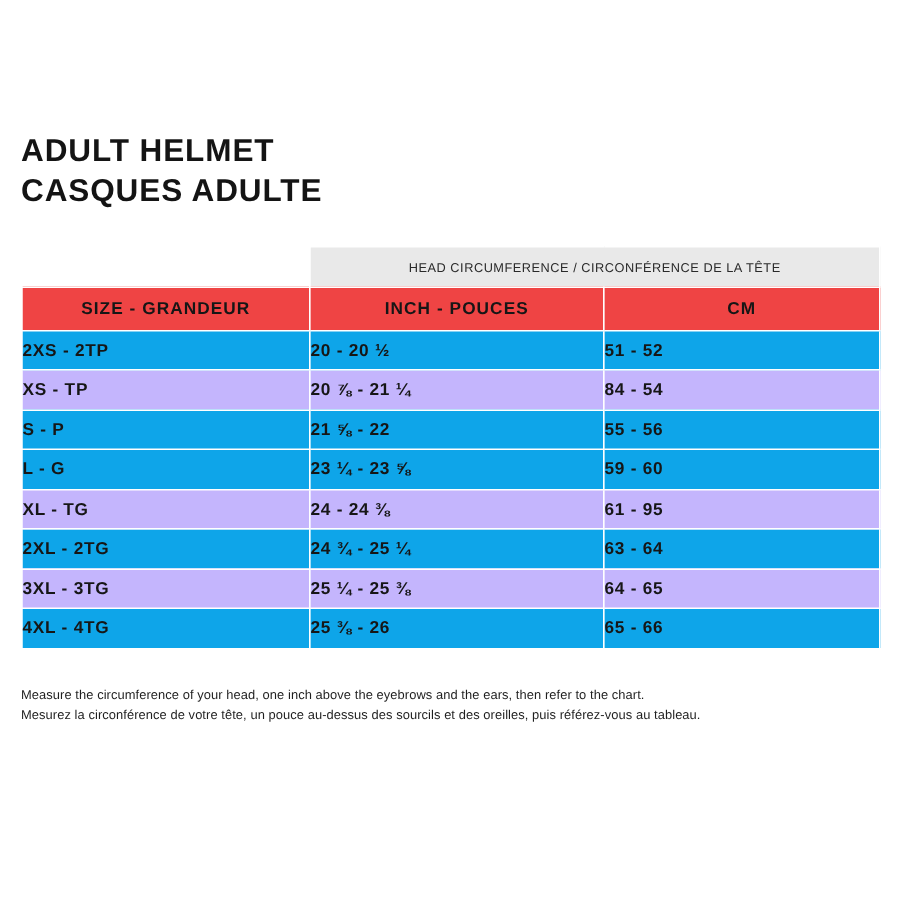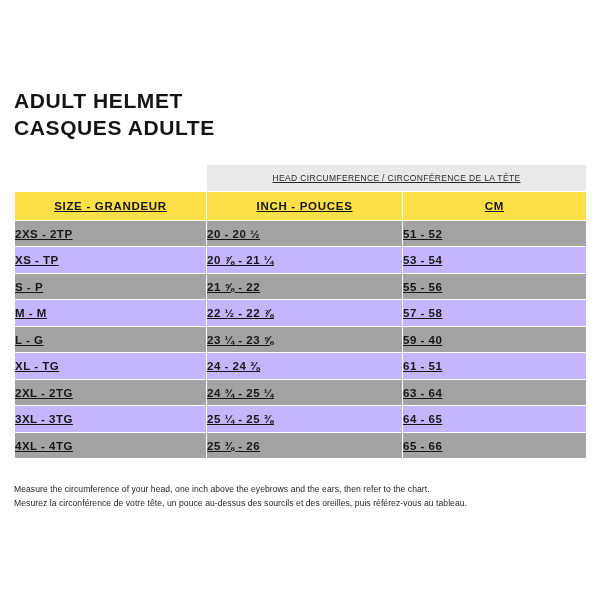--- a/index.html
+++ b/index.html
@@ -33,59 +33,58 @@
   }
   table.size-chart {
     border-collapse: collapse;
     width: 572px;
     table-layout: fixed;
   }
   table.size-chart td, table.size-chart th {
     border: 1px solid #ffffff;
     padding: 0;
     vertical-align: middle;
-    text-decoration: underline;
   }
   .col-size   { width: 192px; }
   .col-inch   { width: 196px; }
   .col-cm     { width: 184px; }
 
   .group-header-blank {
     background: #ffffff;
     border: none !important;
   }
   .group-header {
     background: #e9e9e9;
     font-size: 8.5px;
     letter-spacing: 0.35px;
     font-weight: normal;
     color: #2a2a2a;
     height: 26px;
     text-transform: uppercase;
   }
   .col-header {
-    background: #fde047;
+    background: #ef4444;
     font-size: 11.5px;
     font-weight: bold;
     letter-spacing: 0.7px;
     color: #161616;
     height: 28px;
     text-transform: uppercase;
   }
   .row-cell {
     height: 25.5px;
     font-size: 11.5px;
     font-weight: bold;
     letter-spacing: 0.5px;
     color: #161616;
   }
   .row-cell.value {
     font-weight: bold;
   }
-  tr.shade td { background: #a3a3a3; }
+  tr.shade td { background: #0ea5e9; }
   tr.plain td { background: #c4b5fd; }
   .note {
     margin-top: 24px;
     font-size: 8.6px;
     line-height: 1.55;
     color: #1f1f1f;
     letter-spacing: 0.05px;
   }
 </style>
 </head>
@@ -117,41 +116,36 @@
     </thead>
     <tbody>
       <tr class="shade">
         <td class="row-cell">2XS - 2TP</td>
         <td class="row-cell value">20 - 20 ½</td>
         <td class="row-cell value">51 - 52</td>
       </tr>
       <tr class="plain">
         <td class="row-cell">XS - TP</td>
         <td class="row-cell value">20 ⅞ - 21 ¼</td>
-        <td class="row-cell value">53 - 54</td>
+        <td class="row-cell value">84 - 54</td>
       </tr>
       <tr class="shade">
         <td class="row-cell">S - P</td>
         <td class="row-cell value">21 ⅝ - 22</td>
         <td class="row-cell value">55 - 56</td>
       </tr>
-      <tr class="plain">
-        <td class="row-cell">M - M</td>
-        <td class="row-cell value">22 ½ - 22 ⅞</td>
-        <td class="row-cell value">57 - 58</td>
-      </tr>
       <tr class="shade">
         <td class="row-cell">L - G</td>
         <td class="row-cell value">23 ¼ - 23 ⅝</td>
-        <td class="row-cell value">59 - 40</td>
+        <td class="row-cell value">59 - 60</td>
       </tr>
       <tr class="plain">
         <td class="row-cell">XL - TG</td>
         <td class="row-cell value">24 - 24 ⅜</td>
-        <td class="row-cell value">61 - 51</td>
+        <td class="row-cell value">61 - 95</td>
       </tr>
       <tr class="shade">
         <td class="row-cell">2XL - 2TG</td>
         <td class="row-cell value">24 ¾ - 25 ¼</td>
         <td class="row-cell value">63 - 64</td>
       </tr>
       <tr class="plain">
         <td class="row-cell">3XL - 3TG</td>
         <td class="row-cell value">25 ¼ - 25 ⅜</td>
         <td class="row-cell value">64 - 65</td>

